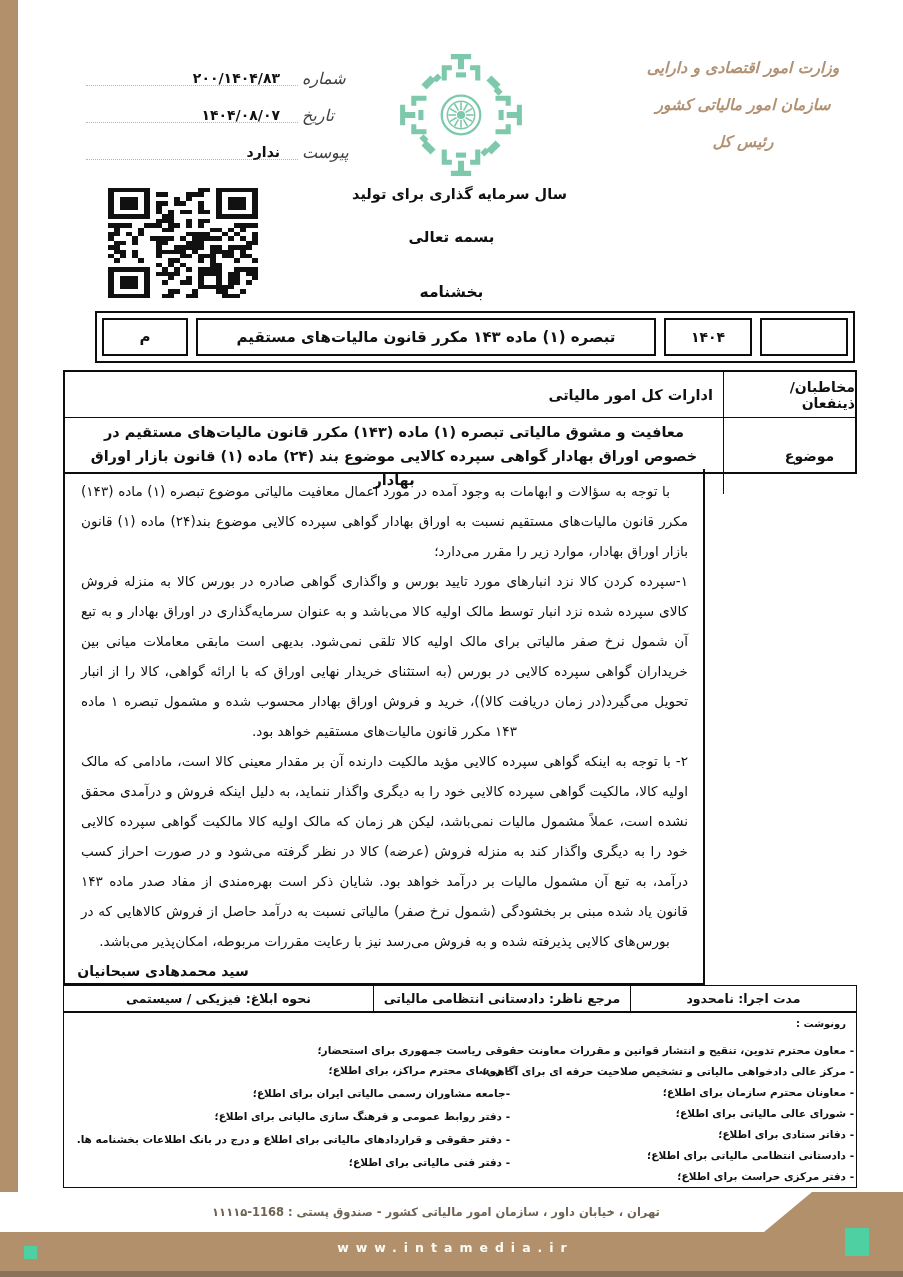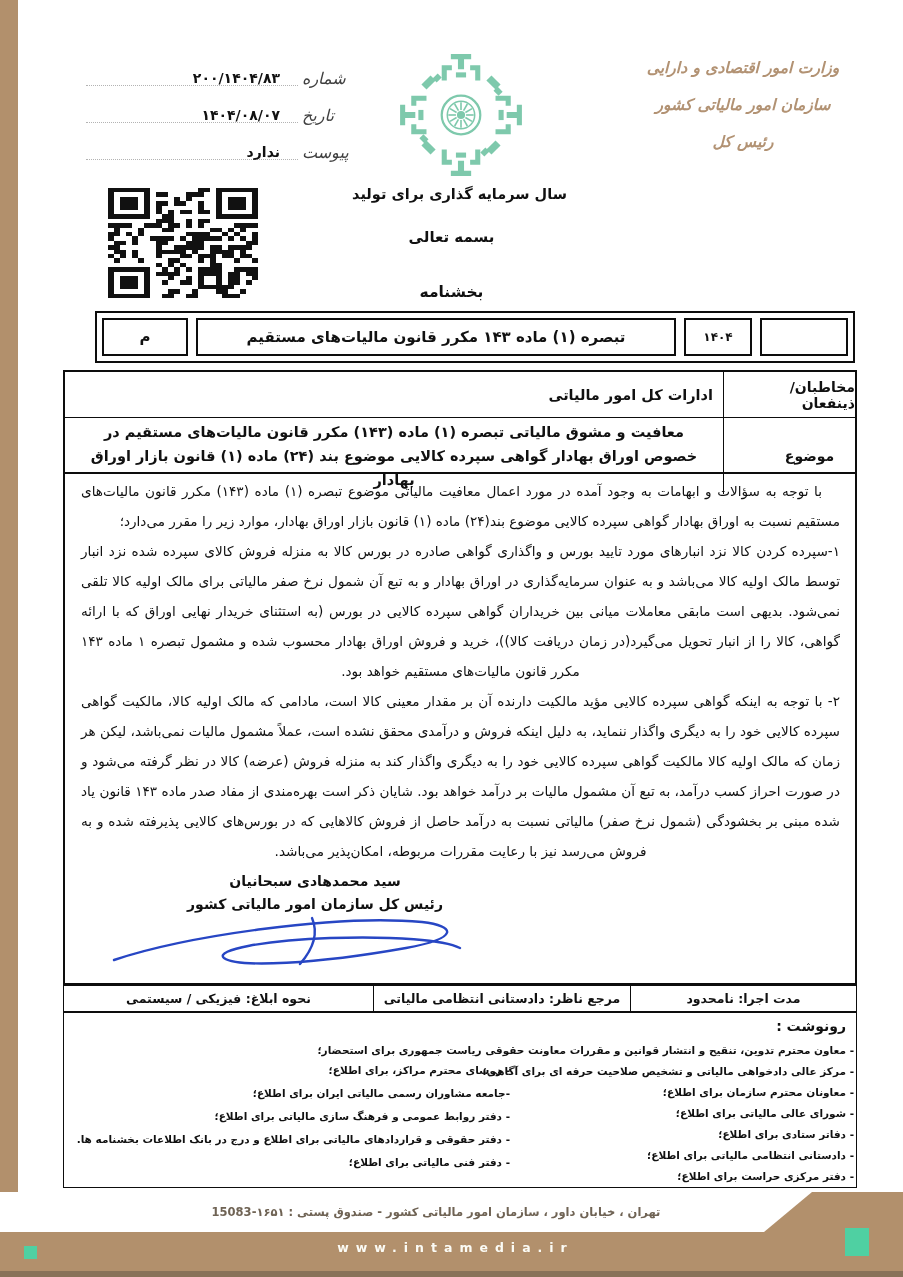--- a/index.html
+++ b/index.html
@@ -24,53 +24,53 @@
   
   .qr{position:absolute;left:108px;top:188px;width:150px;height:110px;}
   
   .doc-heading{position:absolute;left:0;top:283px;width:903px;text-align:center;font-weight:bold;font-size:15.5px;direction:rtl;}
   
   .class-bar{position:absolute;left:95px;top:311px;width:760px;height:52px;box-sizing:border-box;
              border:2.5px solid #0d0d0d;display:flex;direction:rtl;gap:8px;padding:5px;}
   .class-cell{border:2px solid #0d0d0d;display:flex;align-items:center;justify-content:center;
               font-weight:bold;box-sizing:border-box;}
   .cc-serial{width:88px;}
-  .cc-year{width:68px;font-size:12px;}
+  .cc-year{width:88px;font-size:14px;}
   .cc-title{flex:1;font-size:15px;}
   .cc-letter{width:86px;font-size:15px;}
   
   .info-table{position:absolute;left:63px;top:370px;width:794px;box-sizing:border-box;
               border:2px solid #0d0d0d;direction:rtl;}
   .it-row{display:grid;grid-template-columns:132px 1fr;}
   .it-row + .it-row{border-top:1.8px solid #0d0d0d;}
   .it-label{border-left:1.8px solid #0d0d0d;display:flex;align-items:center;justify-content:center;
             font-weight:bold;font-size:14px;padding-left:40px;}
   .it-value{display:flex;align-items:center;font-weight:bold;font-size:14.5px;box-sizing:border-box;}
   .row-audience{height:45px;}
   .row-audience .it-value{padding-right:10px;}
   .row-subject{height:54px;}
   .row-subject .it-value{justify-content:center;text-align:center;line-height:24px;padding:2px 10px;}
   
-  .body-box{position:absolute;left:63px;top:469px;width:794px;height:516px;box-sizing:border-box;
+  .body-box{position:absolute;left:63px;top:469px;width:642px;height:516px;box-sizing:border-box;
             border:2px solid #0d0d0d;border-top:none;direction:rtl;padding:7px 15px 0 16px;overflow:hidden;}
   .body-paras .para{margin:0;font-size:13.6px;line-height:30px;text-align:justify;}
   .body-paras .para:first-child{text-indent:18px;}
   .body-paras .para:not(:first-child){text-align-last:center;}
   .sig-block{width:330px;margin:4px 360px 0 0;text-align:center;font-weight:bold;
              font-size:14px;line-height:23px;position:relative;}
   .sig-scrawl{position:relative;display:block;margin:-6px auto 0 auto;left:-14px;}
   
   .meta-strip{position:absolute;left:63px;top:985px;width:794px;height:27px;box-sizing:border-box;
               border:1.8px solid #0d0d0d;display:grid;grid-template-columns:225px 257px 1fr;direction:rtl;}
   .ms-cell{display:flex;align-items:center;justify-content:center;font-weight:bold;font-size:12.5px;white-space:nowrap;}
   .ms-cell + .ms-cell{border-right:1.8px solid #0d0d0d;}
   
   .cc-box{position:absolute;left:63px;top:1012px;width:794px;height:176px;box-sizing:border-box;
           border:1.8px solid #0d0d0d;direction:rtl;}
-  .cc-label{position:absolute;right:10px;top:5px;font-weight:bold;font-size:14px;}
+  .cc-label{position:absolute;right:10px;top:5px;font-weight:bold;font-size:10px;}
   .cc-col{position:absolute;font-size:10.5px;font-weight:bold;}
   .cc-col .cc-line{white-space:nowrap;}
   .cc-right{right:2px;top:27px;width:480px;line-height:21px;}
   .cc-left{left:10px;top:46px;width:436px;line-height:23px;text-align:right;}
   
   .footer{position:absolute;left:0;top:1192px;width:903px;height:85px;background:#b2906c;}
   .footer::after{content:"";position:absolute;left:0;bottom:0;width:100%;height:6px;background:rgba(60,60,55,.35);}
   .addr-plate{position:absolute;left:0;top:0;width:812px;height:40px;background:#ffffff;
               clip-path:polygon(0 0,100% 0,calc(100% - 48px) 100%,0 100%);
               display:flex;align-items:center;justify-content:center;}
@@ -428,19 +428,19 @@
         <div class="cc-line">- روسای محترم مراکز، برای اطلاع؛</div>
         <div class="cc-line">-جامعه مشاوران رسمی مالیاتی ایران برای اطلاع؛</div>
         <div class="cc-line">- دفتر روابط عمومی و فرهنگ سازی مالیاتی برای اطلاع؛</div>
         <div class="cc-line">- دفتر حقوقی و قراردادهای مالیاتی برای اطلاع و درج در بانک اطلاعات بخشنامه ها.</div>
         <div class="cc-line">- دفتر فنی مالیاتی برای اطلاع؛</div>
       </div>
   </div>
 
   <div class="footer">
     <div class="addr-plate">
-      <span class="addr-text">تهران ، خیابان داور ، سازمان امور مالیاتی کشور - صندوق پستی : ۱۶۵۱-15083</span>
+      <span class="addr-text">تهران ، خیابان داور ، سازمان امور مالیاتی کشور - صندوق پستی : 1168-۱۱۱۱۵</span>
     </div>
     <div class="website">www.intamedia.ir</div>
     <div class="sq-green sq-left"></div>
     <div class="sq-green sq-right"></div>
   </div>
 </div>
 
 </body></html>

